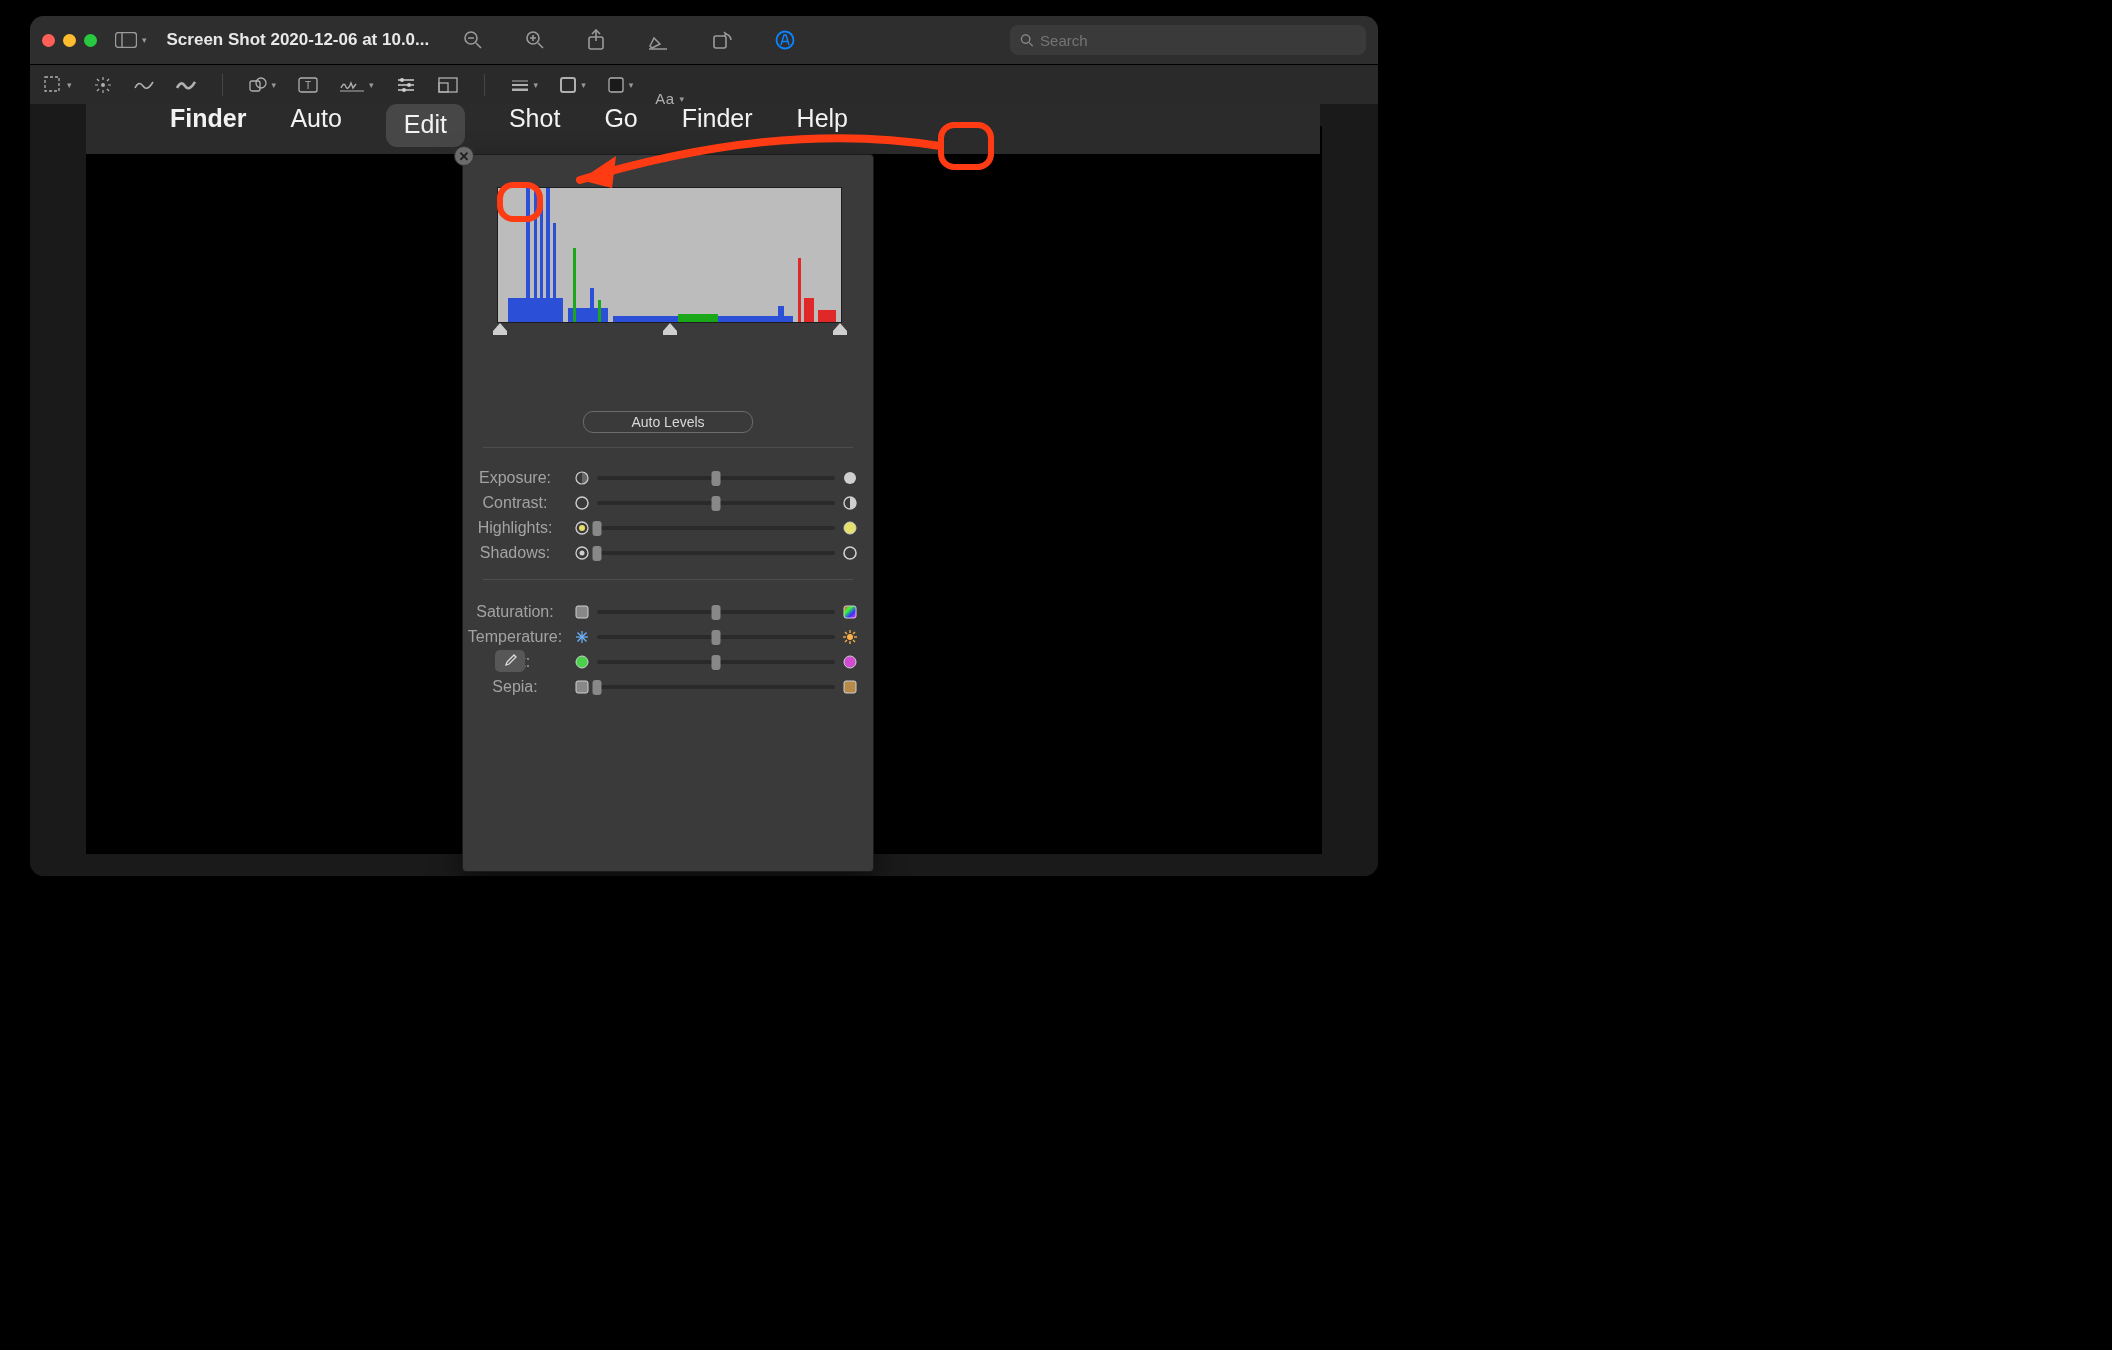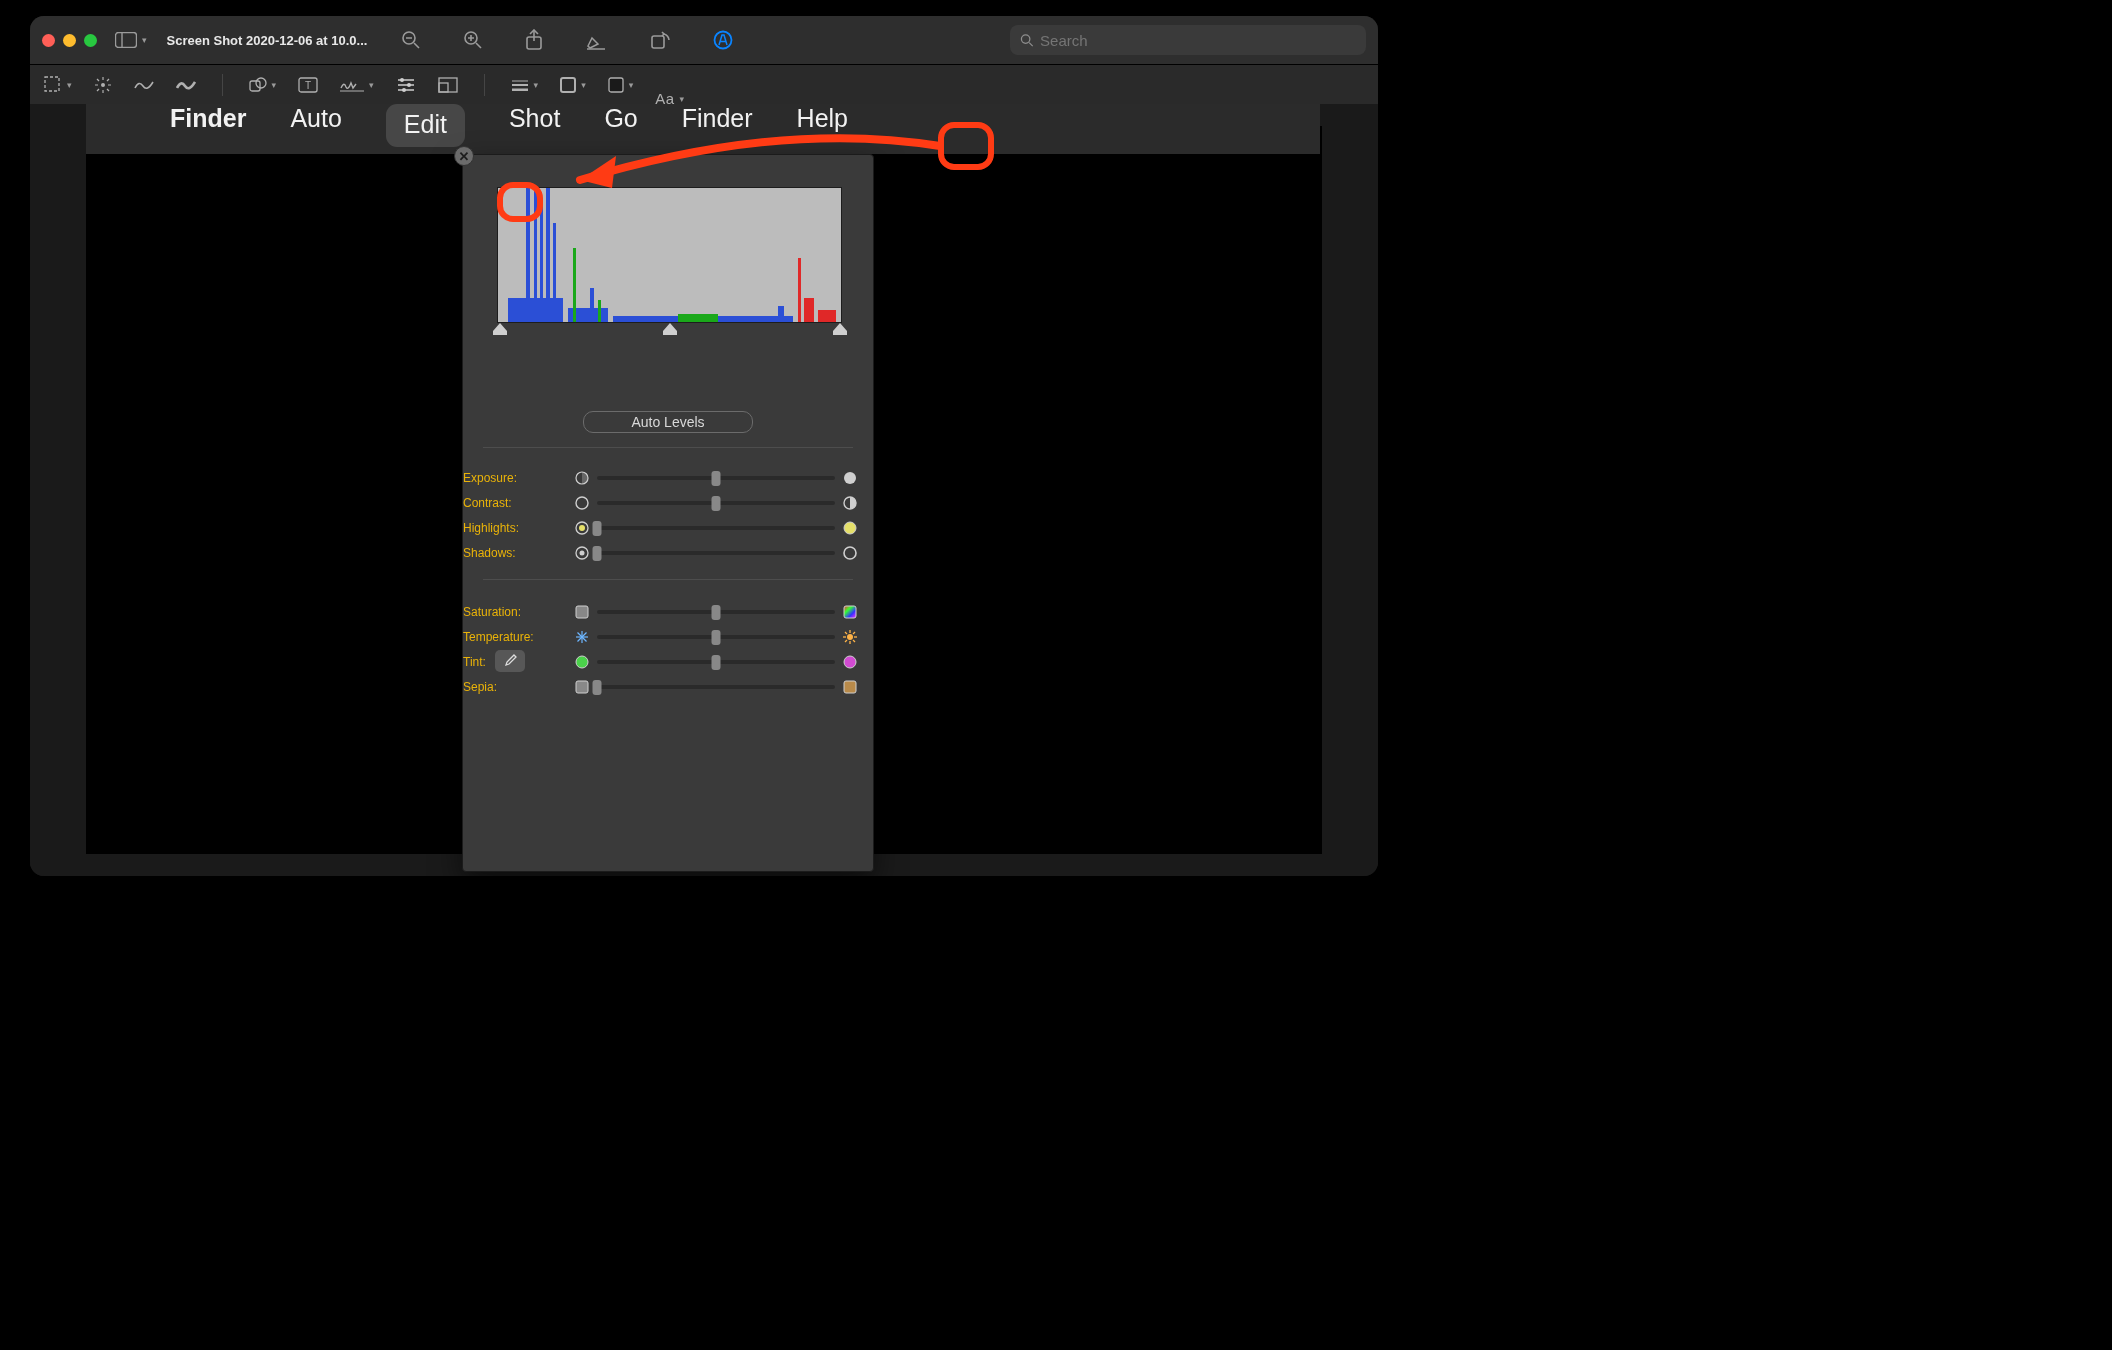--- a/index.html
+++ b/index.html
@@ -4,21 +4,21 @@
 <style>
   * { box-sizing: border-box; margin: 0; padding: 0; font-family: -apple-system, "Helvetica Neue", Arial, sans-serif; }
   body { background:#000; width:1408px; height:900px; overflow:hidden; }
   .window { position:absolute; top:16px; left:30px; width:1348px; height:860px; background:#1f1f1f; border-radius:14px; overflow:hidden; box-shadow:0 10px 40px rgba(0,0,0,.6);}
   
   .titlebar { height:48px; background:#2e2e2e; display:flex; align-items:center; padding:0 12px; }
   .traffic { display:flex; gap:8px; margin-right:18px;}
   .tl { width:13px; height:13px; border-radius:50%; }
   .tl.red{background:#ff5f57;} .tl.yellow{background:#febc2e;} .tl.green{background:#28c840;}
   .sidebar-toggle { color:#aaa; display:flex; align-items:center; gap:3px; margin-right:20px;}
-  .title { color:#e8e8e8; font-size:13px; font-weight:600; flex:0 0 auto; margin-right:24px; max-width:330px; overflow:hidden; white-space:nowrap; text-overflow:ellipsis;}
+  .title { color:#e8e8e8; font-size:17px; font-weight:600; flex:0 0 auto; margin-right:24px; max-width:330px; overflow:hidden; white-space:nowrap; text-overflow:ellipsis;}
   .toolbar-icons { display:flex; align-items:center; gap:42px; color:#9b9b9b; margin-left:10px;}
   .toolbar-icons svg { display:block; }
   .hl-box { position:absolute; border:6px solid #ff3b14; border-radius:16px; pointer-events:none; }
   .hl-markup { top:18px; left:908px; width:56px; height:48px; }
   .search-wrap { margin-left:auto; background:#3a3a3a; border-radius:8px; height:30px; width:356px; display:flex; align-items:center; padding:0 10px; color:#8e8e8e;}
   .search-wrap input { background:transparent; border:0; outline:0; color:#ddd; font-size:15px; margin-left:6px; width:100%;}
   
   .markupbar { height:40px; background:#2a2a2a; display:flex; align-items:center; padding:0 14px; gap:22px; color:#b0b0b0; border-top:1px solid #000;}
   .mb-div { width:1px; height:22px; background:#454545; margin:0 4px;}
   .mb-item { display:flex; align-items:center; gap:3px; font-size:13px;}
@@ -40,21 +40,21 @@
   .histo-handles { position:absolute; top:168px; left:30px; width:354px; display:flex; justify-content:space-between; }
   .handle { width:14px; height:14px; }
   .handle svg{display:block;}
   .auto-btn, .reset-btn { position:absolute; left:50%; transform:translateX(-50%); width:170px; height:22px; background:transparent; border:1px solid #6b6b6b; border-radius:10px; color:#d8d8d8; font-size:14px; line-height:20px; text-align:center; cursor:default;}
   .auto-btn { top:256px; }
   .divider { position:absolute; left:20px; right:20px; height:1px; background:#4d4d4d;}
   .d1{top:292px;} .d2{top:424px;}
   .sliders { position:absolute; left:0; right:0; }
   .g1{top:310px;} .g2{top:444px;}
   .slider-row { display:flex; align-items:center; height:25px; padding:0 14px 0 0;}
-  .slider-label { width:110px; text-align:left; padding-right:6px; color:#eab308; font-size:12px;}
+  .slider-label { width:110px; text-align:center; padding-right:6px; color:#a3a3a3; font-size:16px;}
   .icon-l, .icon-r { width:18px; height:18px; display:flex; align-items:center; justify-content:center;}
   .icon-l{margin-right:6px;} .icon-r{margin-left:6px;}
   .track { flex:1; height:4px; background:#2a2a2a; border-radius:2px; position:relative;}
   .thumb { position:absolute; top:-5px; width:9px; height:15px; background:#888; border-radius:3px; transform:translateX(-50%);}
   .eyedrop { position:absolute; left:32px; width:30px; height:22px; background:#575757; border-radius:5px; display:flex; align-items:center; justify-content:center; color:#ddd;}
   .arrow-annotation { position:absolute; pointer-events:none; }
 </style>
 </head>
 <body>
 

